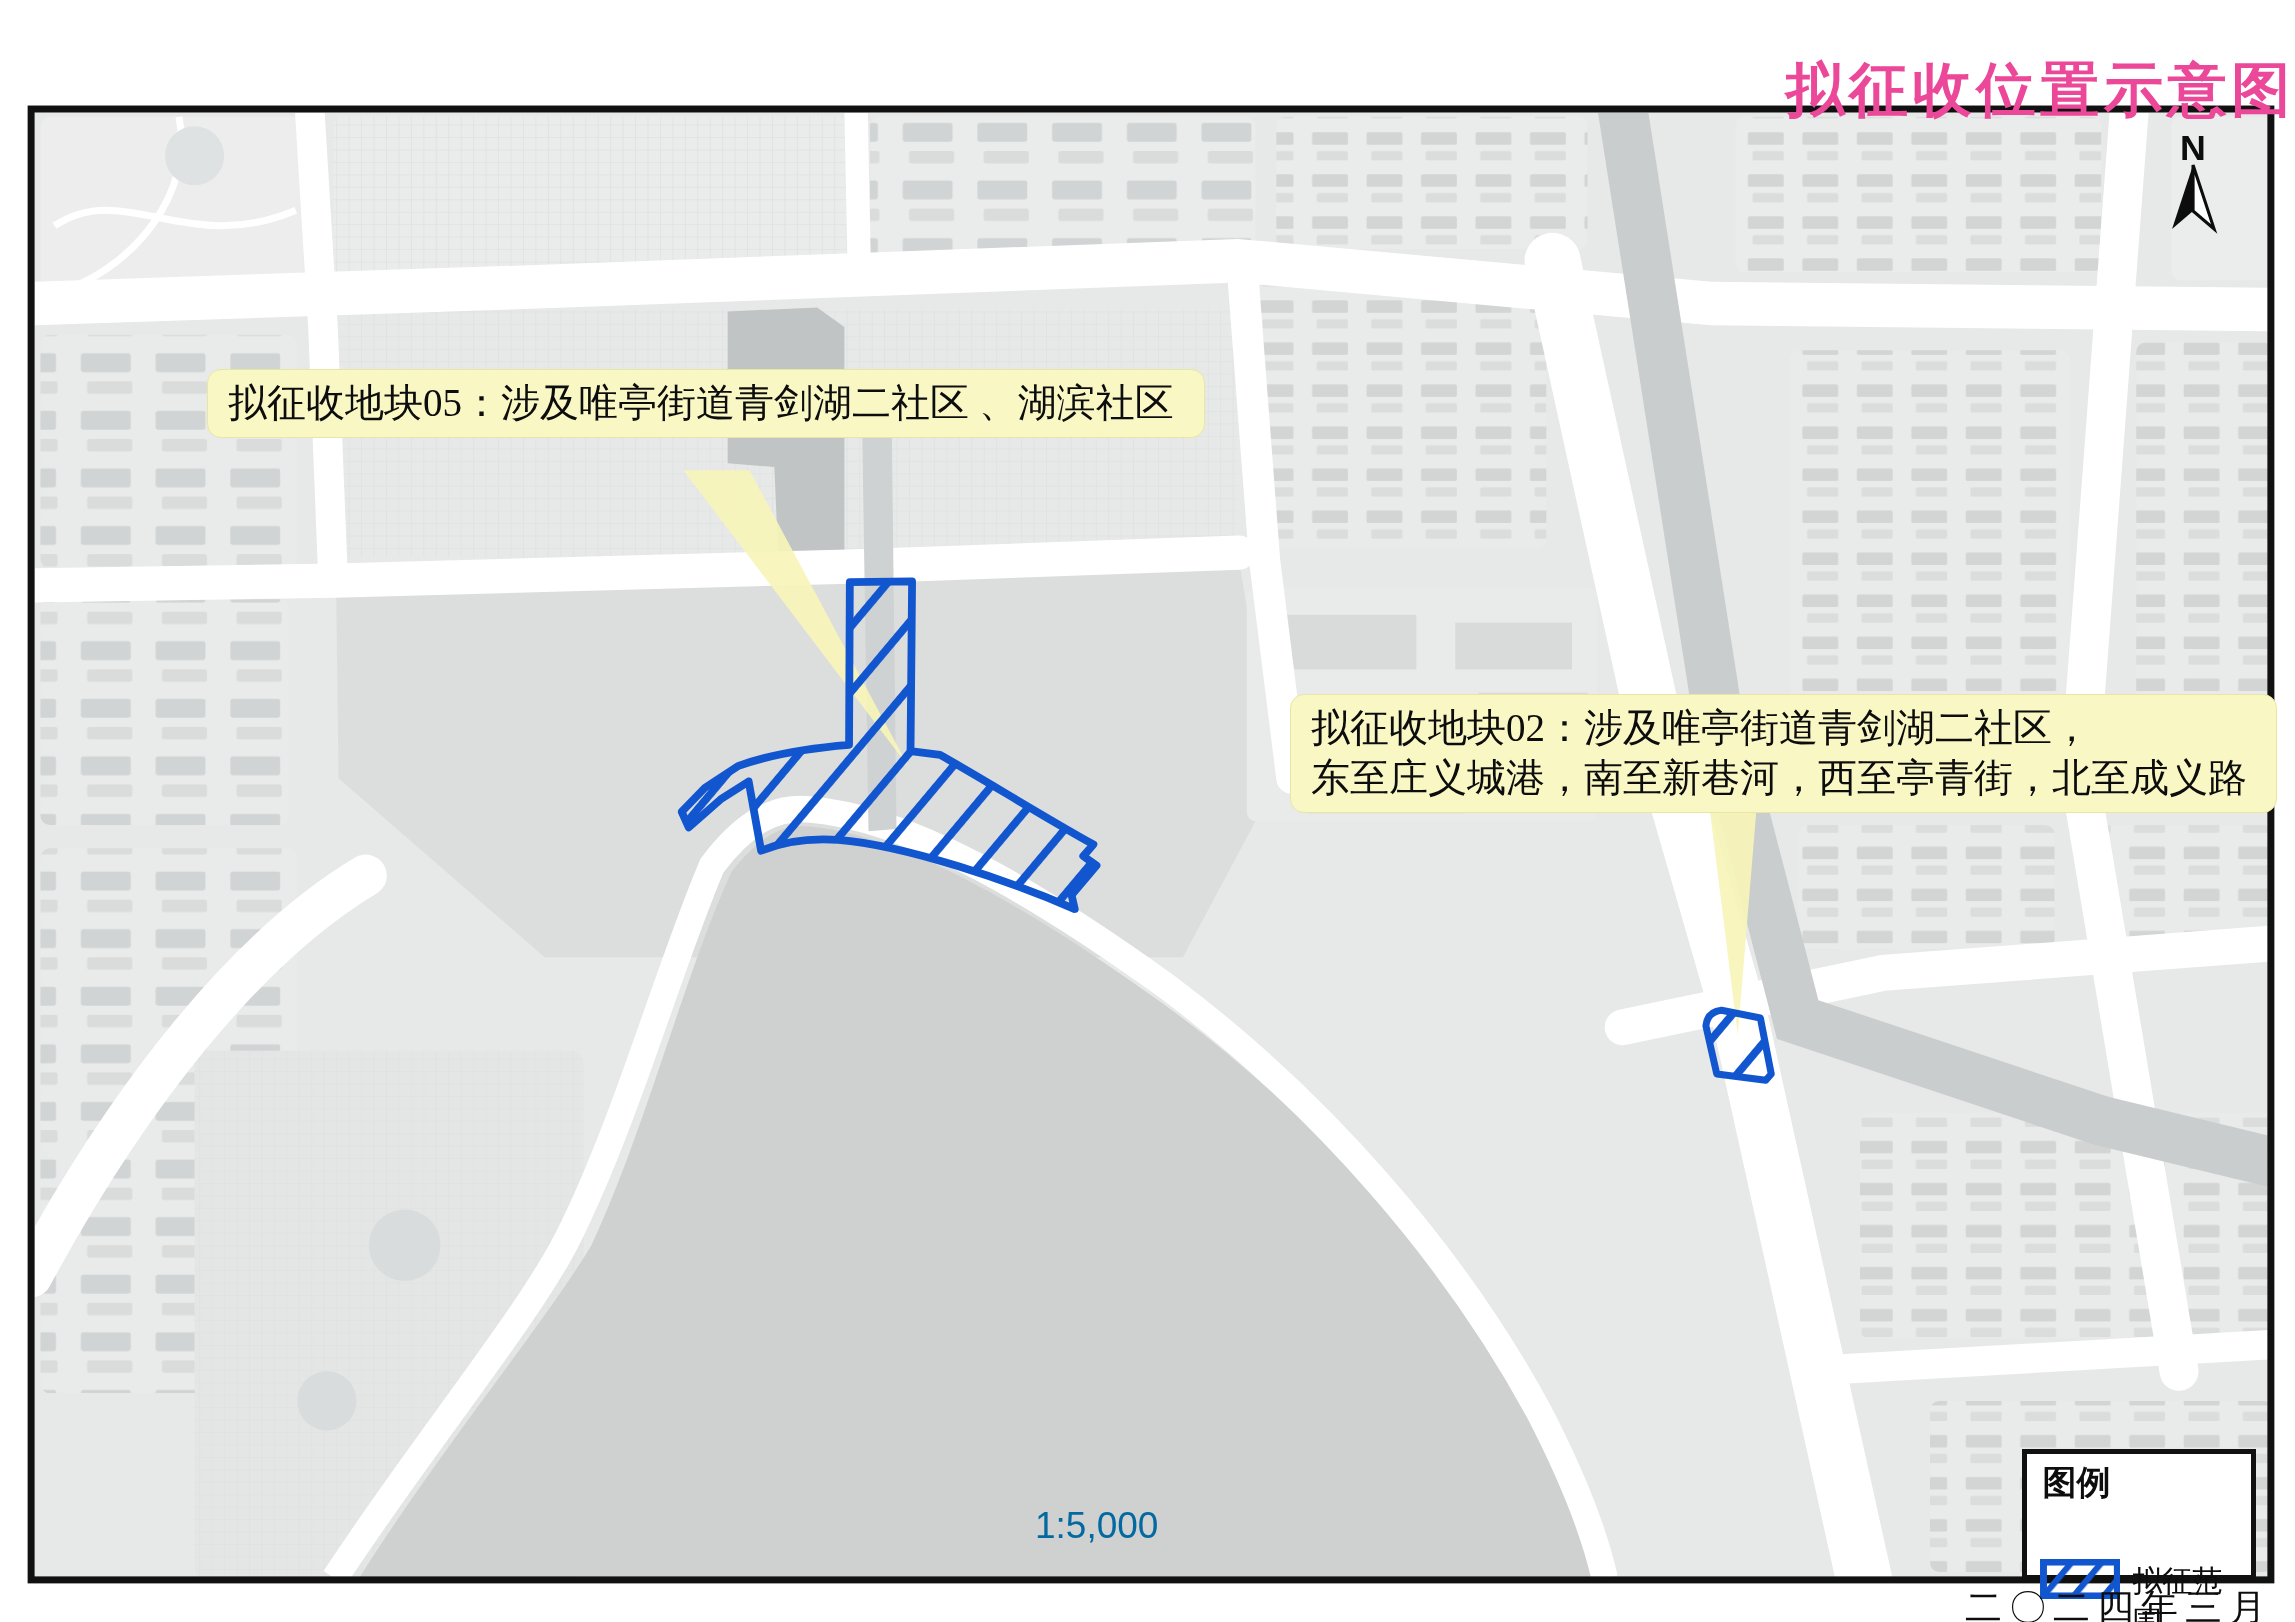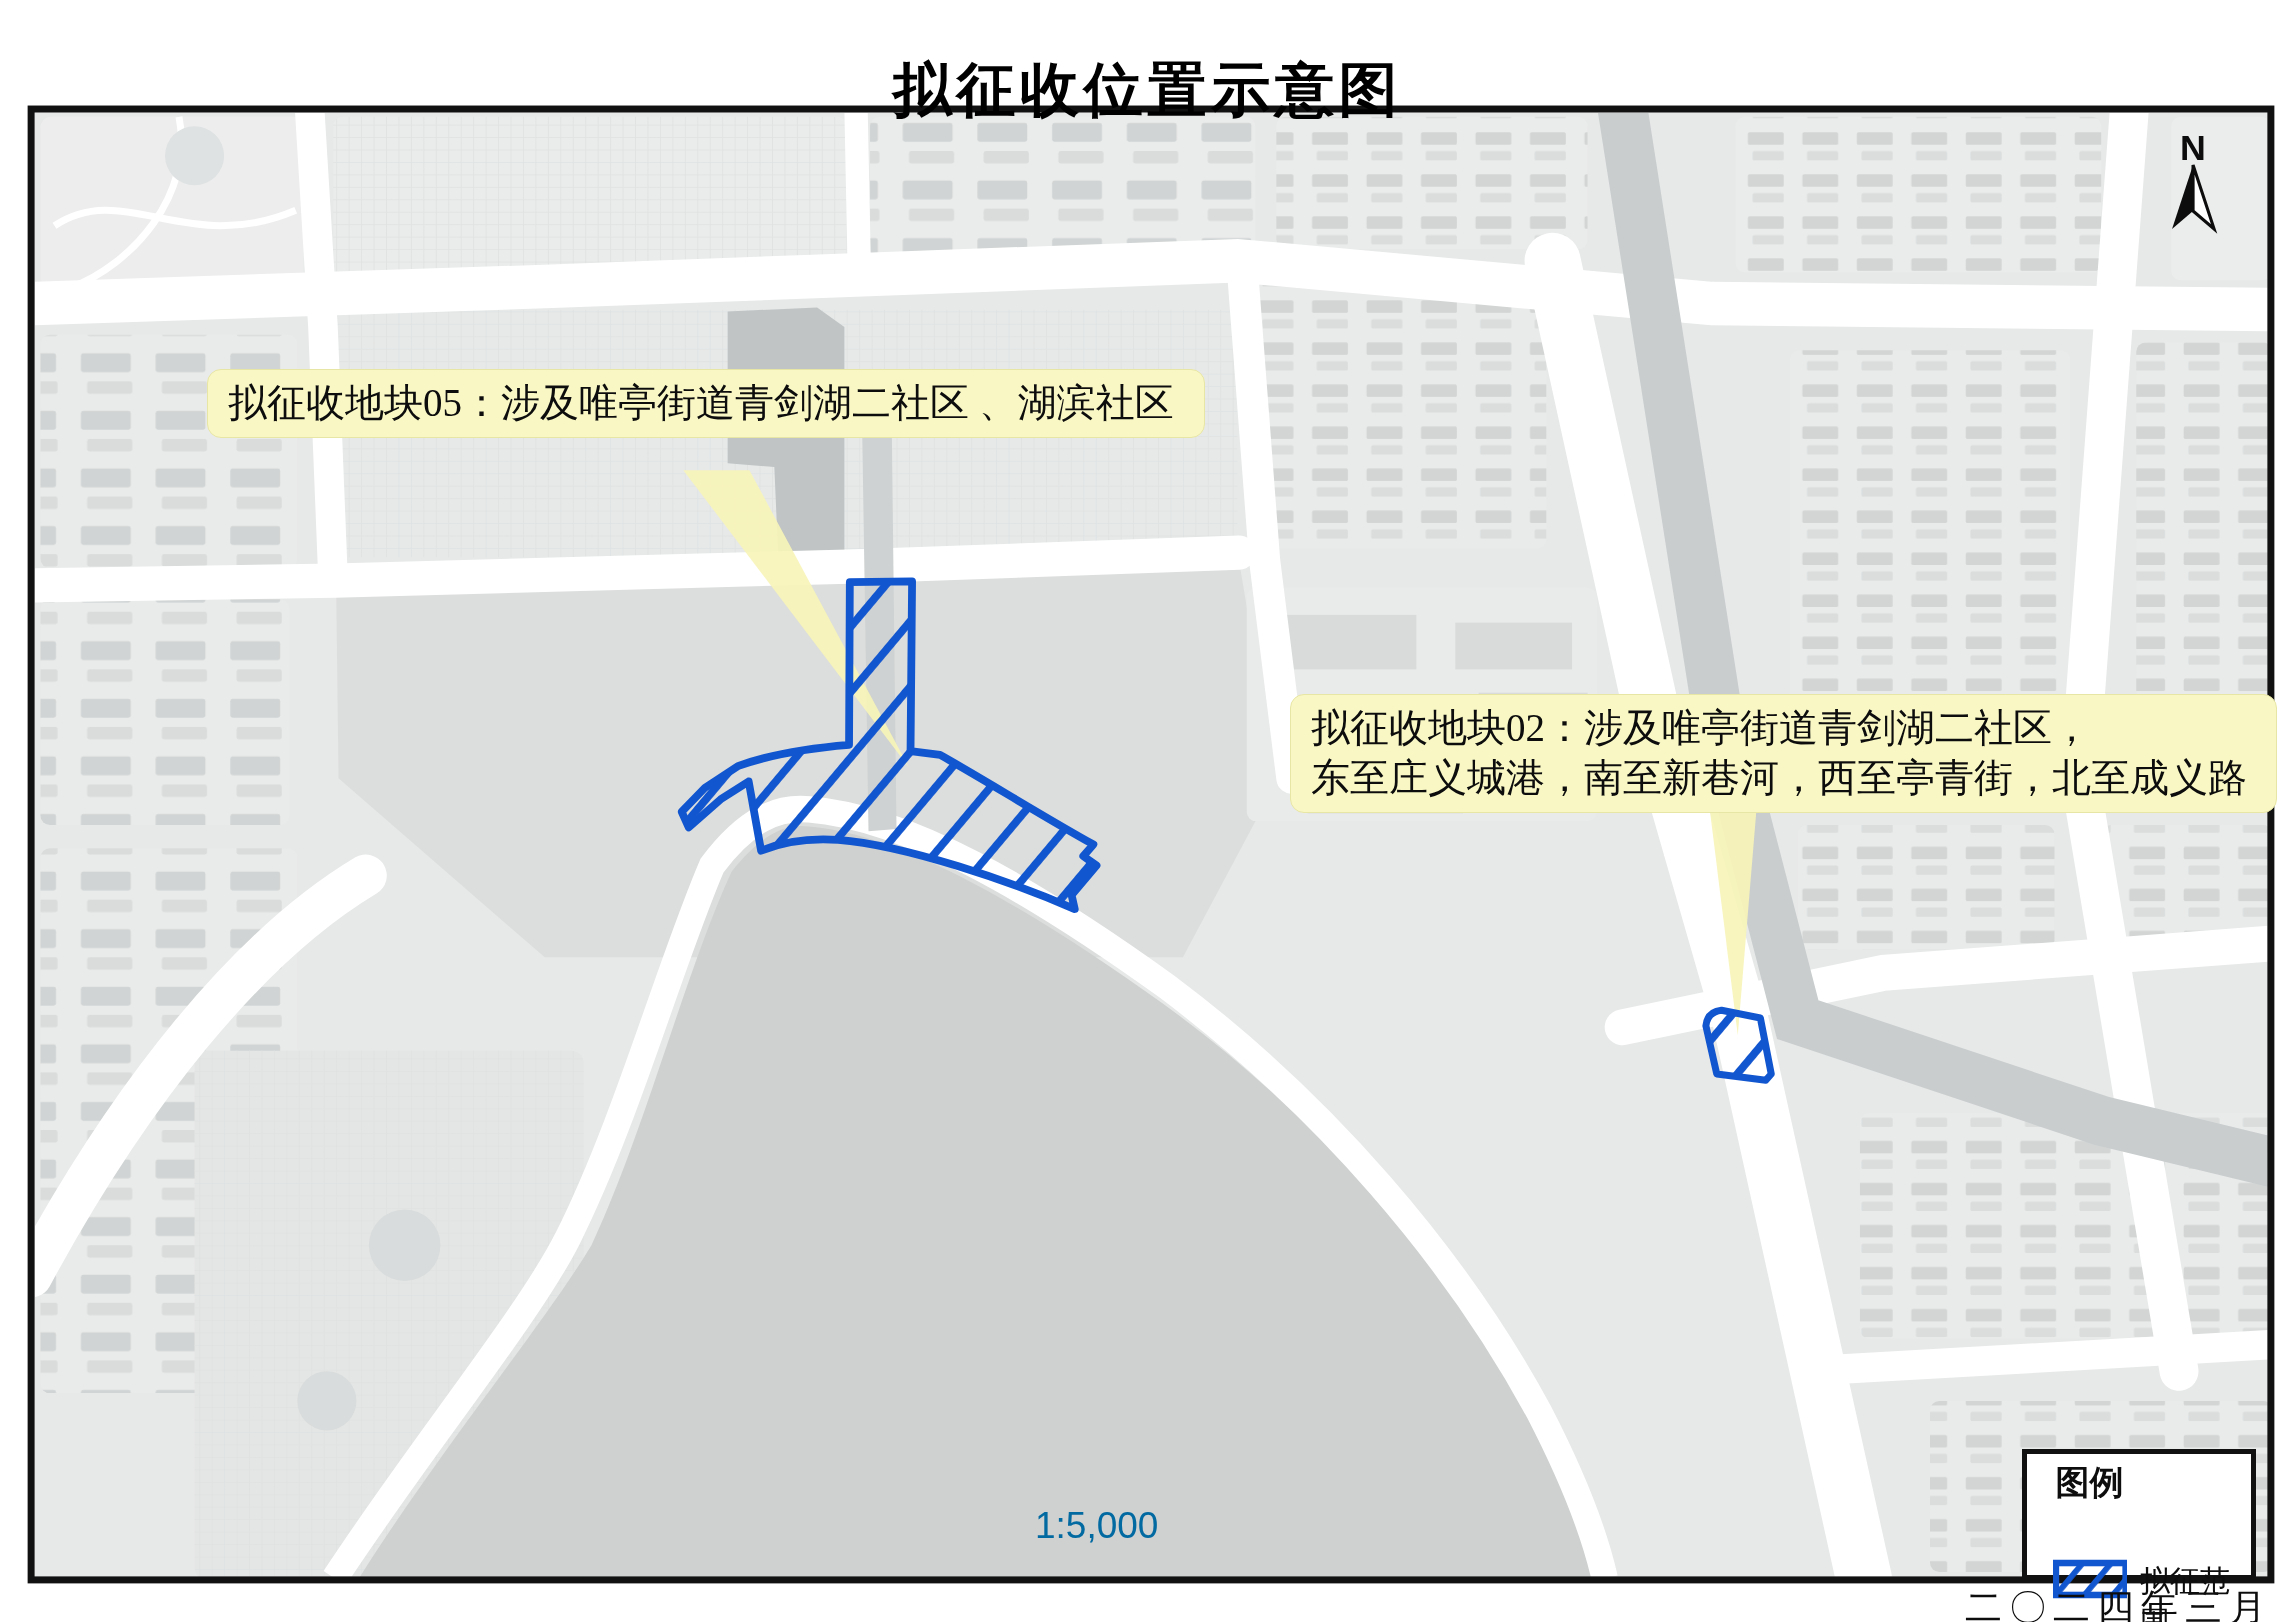--- a/index.html
+++ b/index.html
@@ -1,38 +1,38 @@
 <!DOCTYPE html>
 <html style="font-size:12.5px"><head>
 <meta charset="utf-8">
 <style>
   html,body{margin:0;padding:0;width:2295px;height:1622px;background:#ffffff;overflow:hidden;}
   body{position:relative;font-family:"Liberation Sans","DejaVu Sans",sans-serif;color:#111;}
   .abs{position:absolute;}
   #page-title{
-    left:0;right:0;top:11px;text-align:center;
+    left:0;right:0;top:11px;text-align:right;
     font-size:59px;font-weight:700;letter-spacing:4.7px;
-    font-family:"Liberation Sans","DejaVu Sans",sans-serif;color:#000000;
+    font-family:"Liberation Sans","DejaVu Sans",sans-serif;color:#ec4899;
   }
   #map-svg{left:0;top:0;}
   .callout{
     background:#f9f8c5;border:1.6px solid #e8e6a4;border-radius:14px;
     padding:7.8px 20px 9.3px 20px;box-sizing:border-box;
     font-family:"Liberation Serif","DejaVu Serif",serif;
     font-size:39px;line-height:50px;color:#0d0d0d;white-space:nowrap;margin-left:40px;
   }
   #callout-05{left:167px;top:369px;width:998px;}
   #callout-02{left:1250px;top:694px;width:987px;}
   #scale-label{
     left:1035px;top:1505px;width:234px;text-align:left;
     font-size:37px;color:#0369a1;font-family:"Liberation Sans",sans-serif;
   }
   #legend{
     left:2022px;top:1449px;width:234px;height:131px;
-    background:#ffffff;border:5.4px solid #111;box-sizing:border-box;padding-left:13px;
+    background:#ffffff;border:5.4px solid #111;box-sizing:border-box;
   }
   #legend-title{
     margin:6.2px 0 0 15.6px;font-size:34px;font-weight:700;
     font-family:"Liberation Serif","DejaVu Serif",serif;color:#0d0d0d;
   }
   .legend-row{display:flex;align-items:center;margin:9.3px 0 0 12.5px;gap:12.5px;}
   .legend-label{
     font-size:30px;font-family:"Liberation Serif","DejaVu Serif",serif;color:#0d0d0d;margin-top:46px;
   }
   #date-label{

